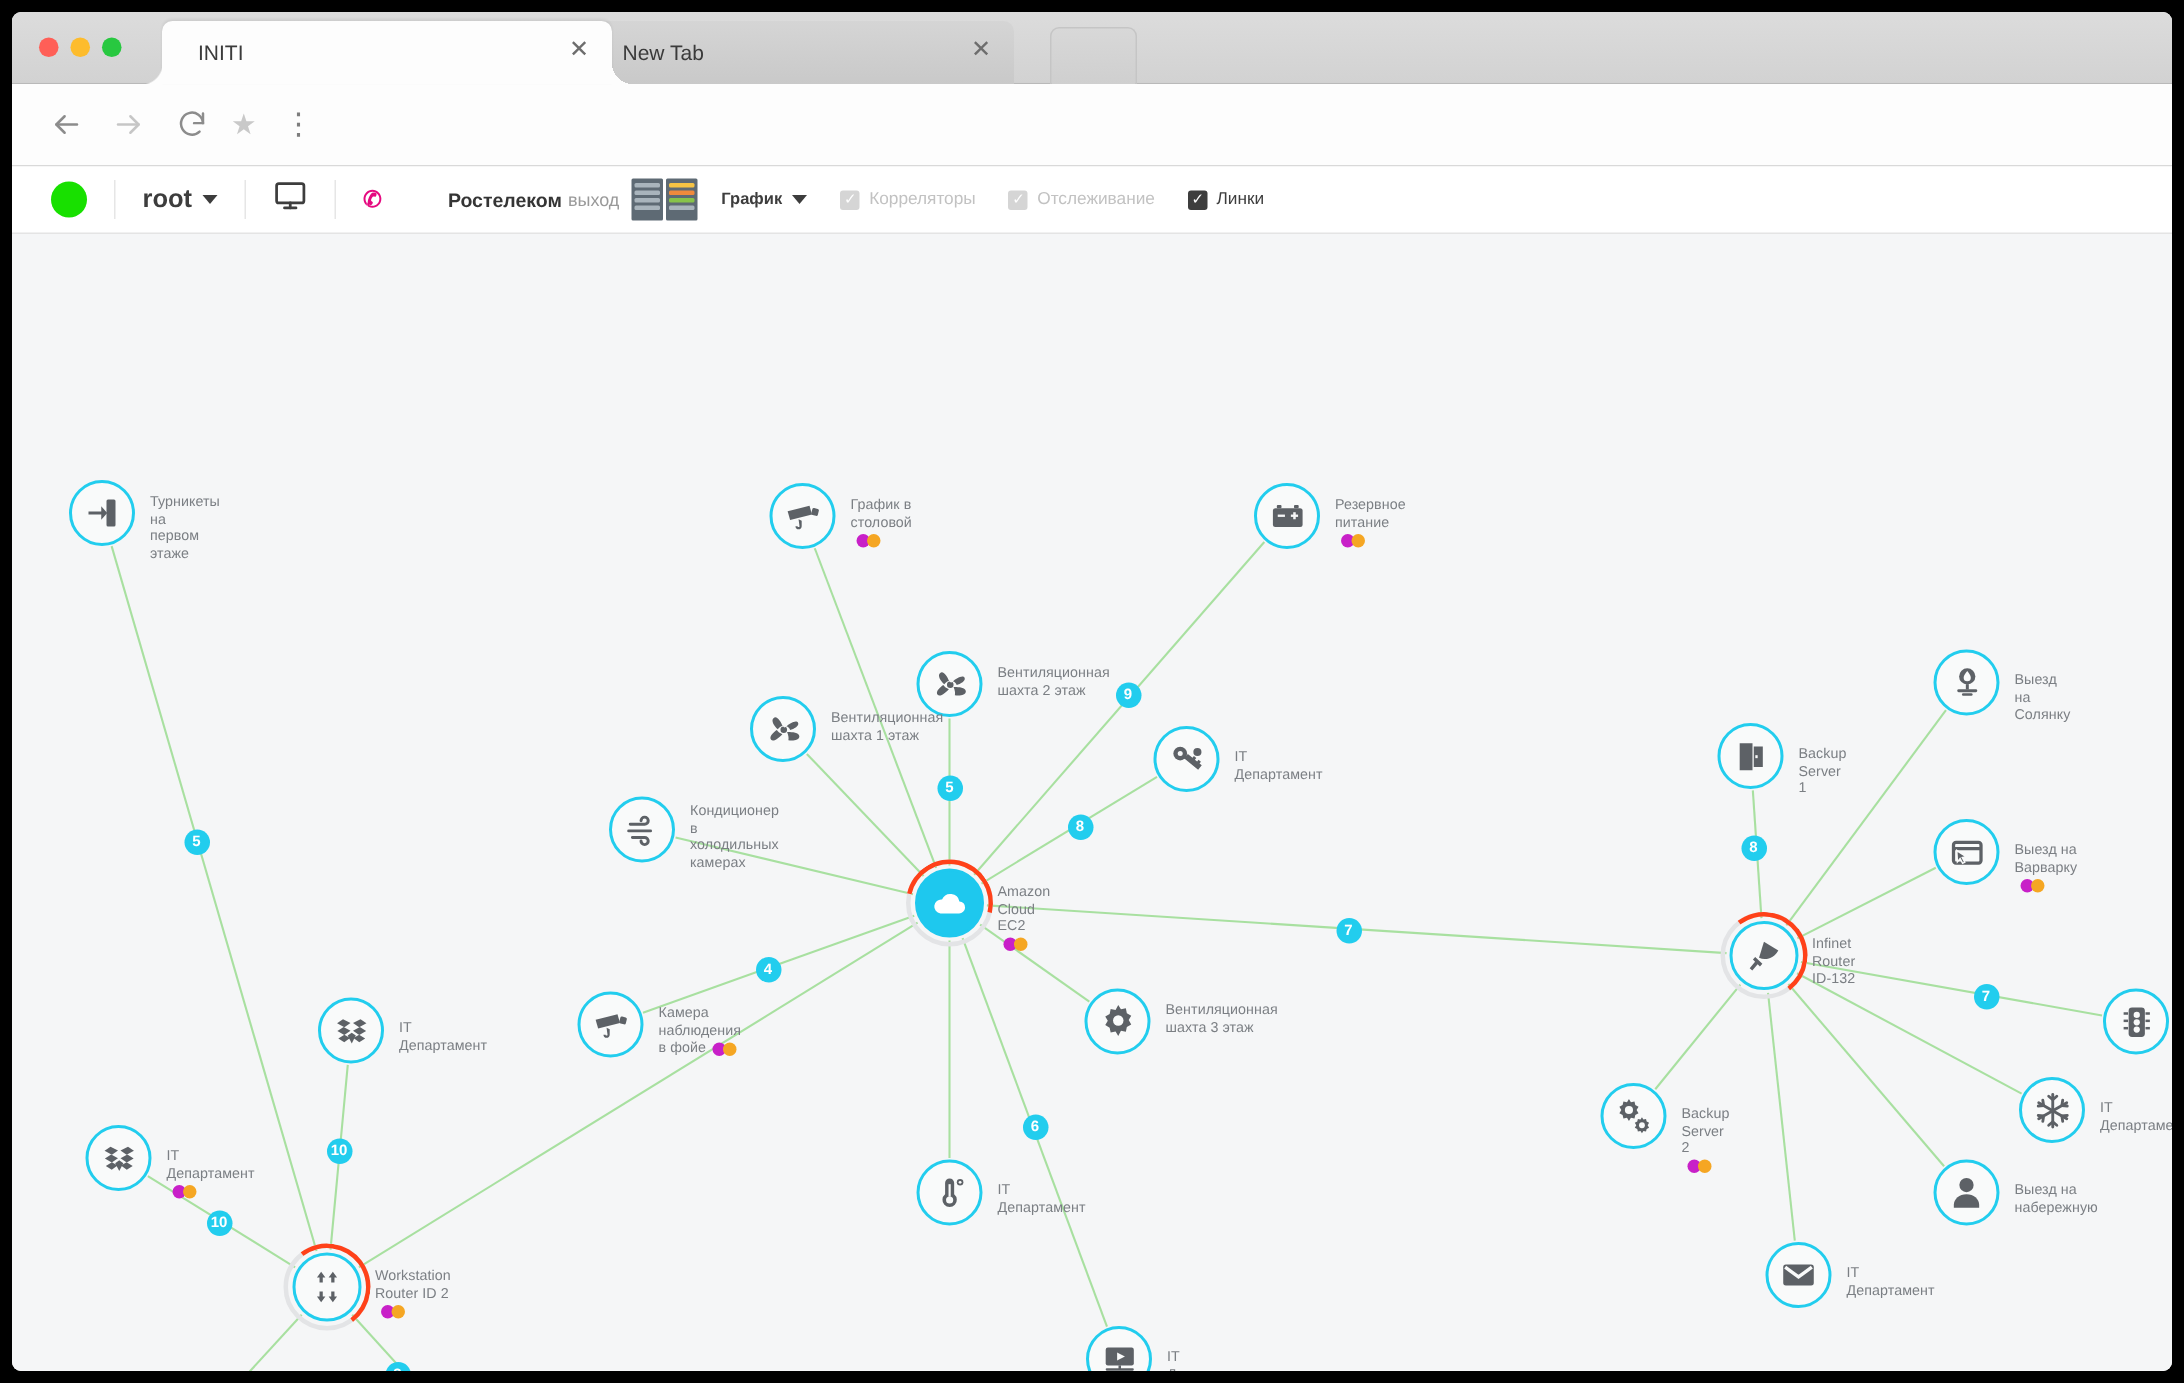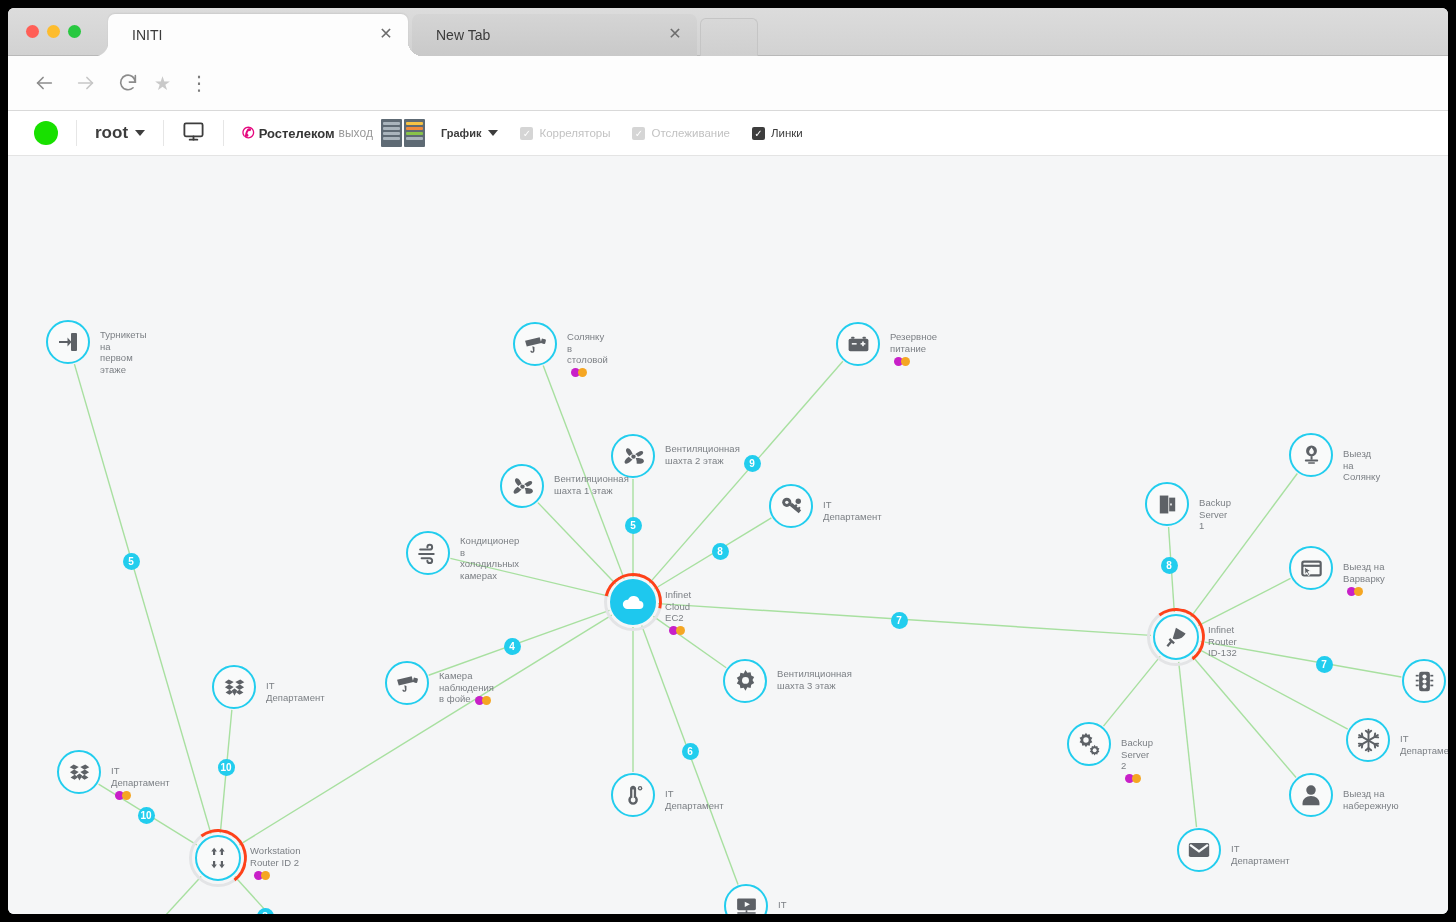--- a/index.html
+++ b/index.html
@@ -53,21 +53,21 @@
     box-shadow: 0 -1px 2px rgba(0,0,0,.07);
     z-index: 3;
   }
   #tab-active:before, #tab-active:after {
     content: ""; position: absolute; bottom: 0; width: 14px; height: 14px;
     background: radial-gradient(circle at 0 0, transparent 14px, #fdfdfd 14px);
   }
   #tab-active:before { left: -14px; background: radial-gradient(circle at 0 0, transparent 14px, #fdfdfd 15px); }
   #tab-active:after  { right: -14px; transform: scaleX(-1); }
   #tab-second {
-    left: 404px; width: 285px;
+    left: 383px; width: 285px;
     background: #cdcdcd;
     background: linear-gradient(#d5d5d5,#c9c9c9);
     border-radius: 7px 7px 0 0;
     z-index: 2;
   }
   #tab-ghost {
     position: absolute; left: 692px; top: 10px;
     width: 58px; height: 38px;
     background: linear-gradient(#d8d8d8,#cfcfcf);
     border-radius: 6px 6px 0 0;
@@ -113,21 +113,21 @@
     width: 24px; height: 24px; border-radius: 50%;
     background: #18e000;
   }
   .tbsep { width: 1px; height: 26px; background: #e6e6e6; margin: 0 18px; }
   #user-menu { display: flex; align-items: center; gap: 7px; cursor: pointer; }
   #user-name { font-size: 17px; font-weight: bold; color: #3d3d3d; }
   .caret { width: 0; height: 0; border-left: 5px solid transparent; border-right: 5px solid transparent; border-top: 6px solid #3d3d3d; }
   #monitor-icon { cursor: pointer; color: #3d3d3d; }
   #provider { display: flex; align-items: center; gap: 4px; }
   #provider-logo { color: #e5097f; font-size: 15px; font-weight: bold; }
-  #provider-name { font-size: 13px; font-weight: bold; color: #353535; }
+  #provider-name { font-size: 13px; font-weight: bold; color: #353535; margin-left: 40px; }
   #logout-link { font-size: 12px; color: #9a9a9a; cursor: pointer; }
   #panels-icon { width: 44px; height: 28px; margin-left: 8px; cursor: pointer; display: flex; gap: 2px; }
   #panels-icon .pcol { flex: 1; background: #5e6a74; border-radius: 1px; padding: 3px 2px; display: flex; flex-direction: column; gap: 2px; }
   #panels-icon .pcol i { display: block; height: 3px; background: #a9b4bc; border-radius: 1px; }
   #panels-icon .pcol:nth-child(2) i:nth-child(1) { background: #f6c344; }
   #panels-icon .pcol:nth-child(2) i:nth-child(2) { background: #f08a3c; }
   #panels-icon .pcol:nth-child(2) i:nth-child(3) { background: #88c34a; }
   #graph-menu { display: flex; align-items: center; gap: 7px; margin-left: 16px; cursor: pointer; }
   #graph-label { font-size: 11px; font-weight: bold; color: #3d3d3d; }
   .chk { display: flex; align-items: center; gap: 6px; margin-left: 22px; cursor: pointer; }
@@ -363,21 +363,21 @@
         <div class="node sz-n" style="left: 527px; top: 188px;">
           <span class="ring">
             <span class="glyph">
               <svg width="25" height="25" viewBox="0 0 24 24" fill="currentColor">
                 <path d="M2 8.5l14-3.5 1.6 5.6L3.6 14z"></path>
                 <rect x="17.4" y="6.6" width="4.3" height="4.6" rx="1" transform="rotate(14 19.5 9)"></rect>
                 <path d="M9 13.6l2 .9V18c0 1.2-.9 2-2 2s-2-.8-2-2h1.4c0 .4.3.6.6.6s.6-.2.6-.6z"></path>
               </svg>
             </span>
           </span>
-          <span class="label right2"><span class="ln">Солянку в</span><span class="ln" style="display: inline-block;">столовой</span><span class="badges"><i class="m"></i><i class="o"></i></span></span>
+          <span class="label right2"><span class="ln">График в</span><span class="ln" style="display: inline-block;">столовой</span><span class="badges"><i class="m"></i><i class="o"></i></span></span>
         </div>
         <div class="node sz-n" style="left: 850px; top: 188px;">
           <span class="ring">
             <span class="glyph">
               <svg width="25" height="25" viewBox="0 0 24 24" fill="currentColor">
                 <rect x="5" y="4.5" width="3" height="2" rx=".6"></rect>
                 <rect x="16" y="4.5" width="3" height="2" rx=".6"></rect>
                 <rect x="2.5" y="6.5" width="19" height="12" rx="1.6"></rect>
                 <rect x="5.6" y="10.6" width="4.6" height="1.5" fill="#f5f6f7"></rect>
                 <rect x="14" y="10.6" width="4.6" height="1.5" fill="#f5f6f7"></rect>
@@ -445,21 +445,21 @@
         <div class="node sz-hub" style="left: 625px; top: 446px;">
           <span class="halo"></span>
           <span class="arc a1"></span>
           <span class="ring">
             <span class="glyph">
               <svg width="26" height="26" viewBox="0 0 24 24" fill="currentColor">
                 <path d="M6.4 18.4h11.3a3.7 3.7 0 0 0 .4-7.4 5.6 5.6 0 0 0-10.7-1.1 3.8 3.8 0 0 0-1 8.5z"></path>
               </svg>
             </span>
           </span>
-          <span class="label right2"><span class="ln">Infinet Cloud</span><span class="ln" style="display: inline-block;">EC2</span><span class="badges"><i class="m"></i><i class="o"></i></span></span>
+          <span class="label right2"><span class="ln">Amazon Cloud</span><span class="ln" style="display: inline-block;">EC2</span><span class="badges"><i class="m"></i><i class="o"></i></span></span>
         </div>
         <div class="node sz-n" style="left: 226px; top: 531px;">
           <span class="ring">
             <span class="glyph">
               <svg width="25" height="25" viewBox="0 0 24 24" fill="currentColor">
                 <path d="M2.6 6.9l3.8-2.6 4.8 2.4-3.9 2.7z"></path>
                 <path d="M21.4 6.9l-3.8-2.6L12.8 6.7l3.9 2.7z"></path>
                 <path d="M2.8 11.8l4-2.6 4.4 2.4-4 2.8z"></path>
                 <path d="M21.2 11.8l-4-2.6-4.4 2.4 4 2.8z"></path>
                 <path d="M12 12.9l2.6 1.9-2.6 5-2.6-5z"></path>

